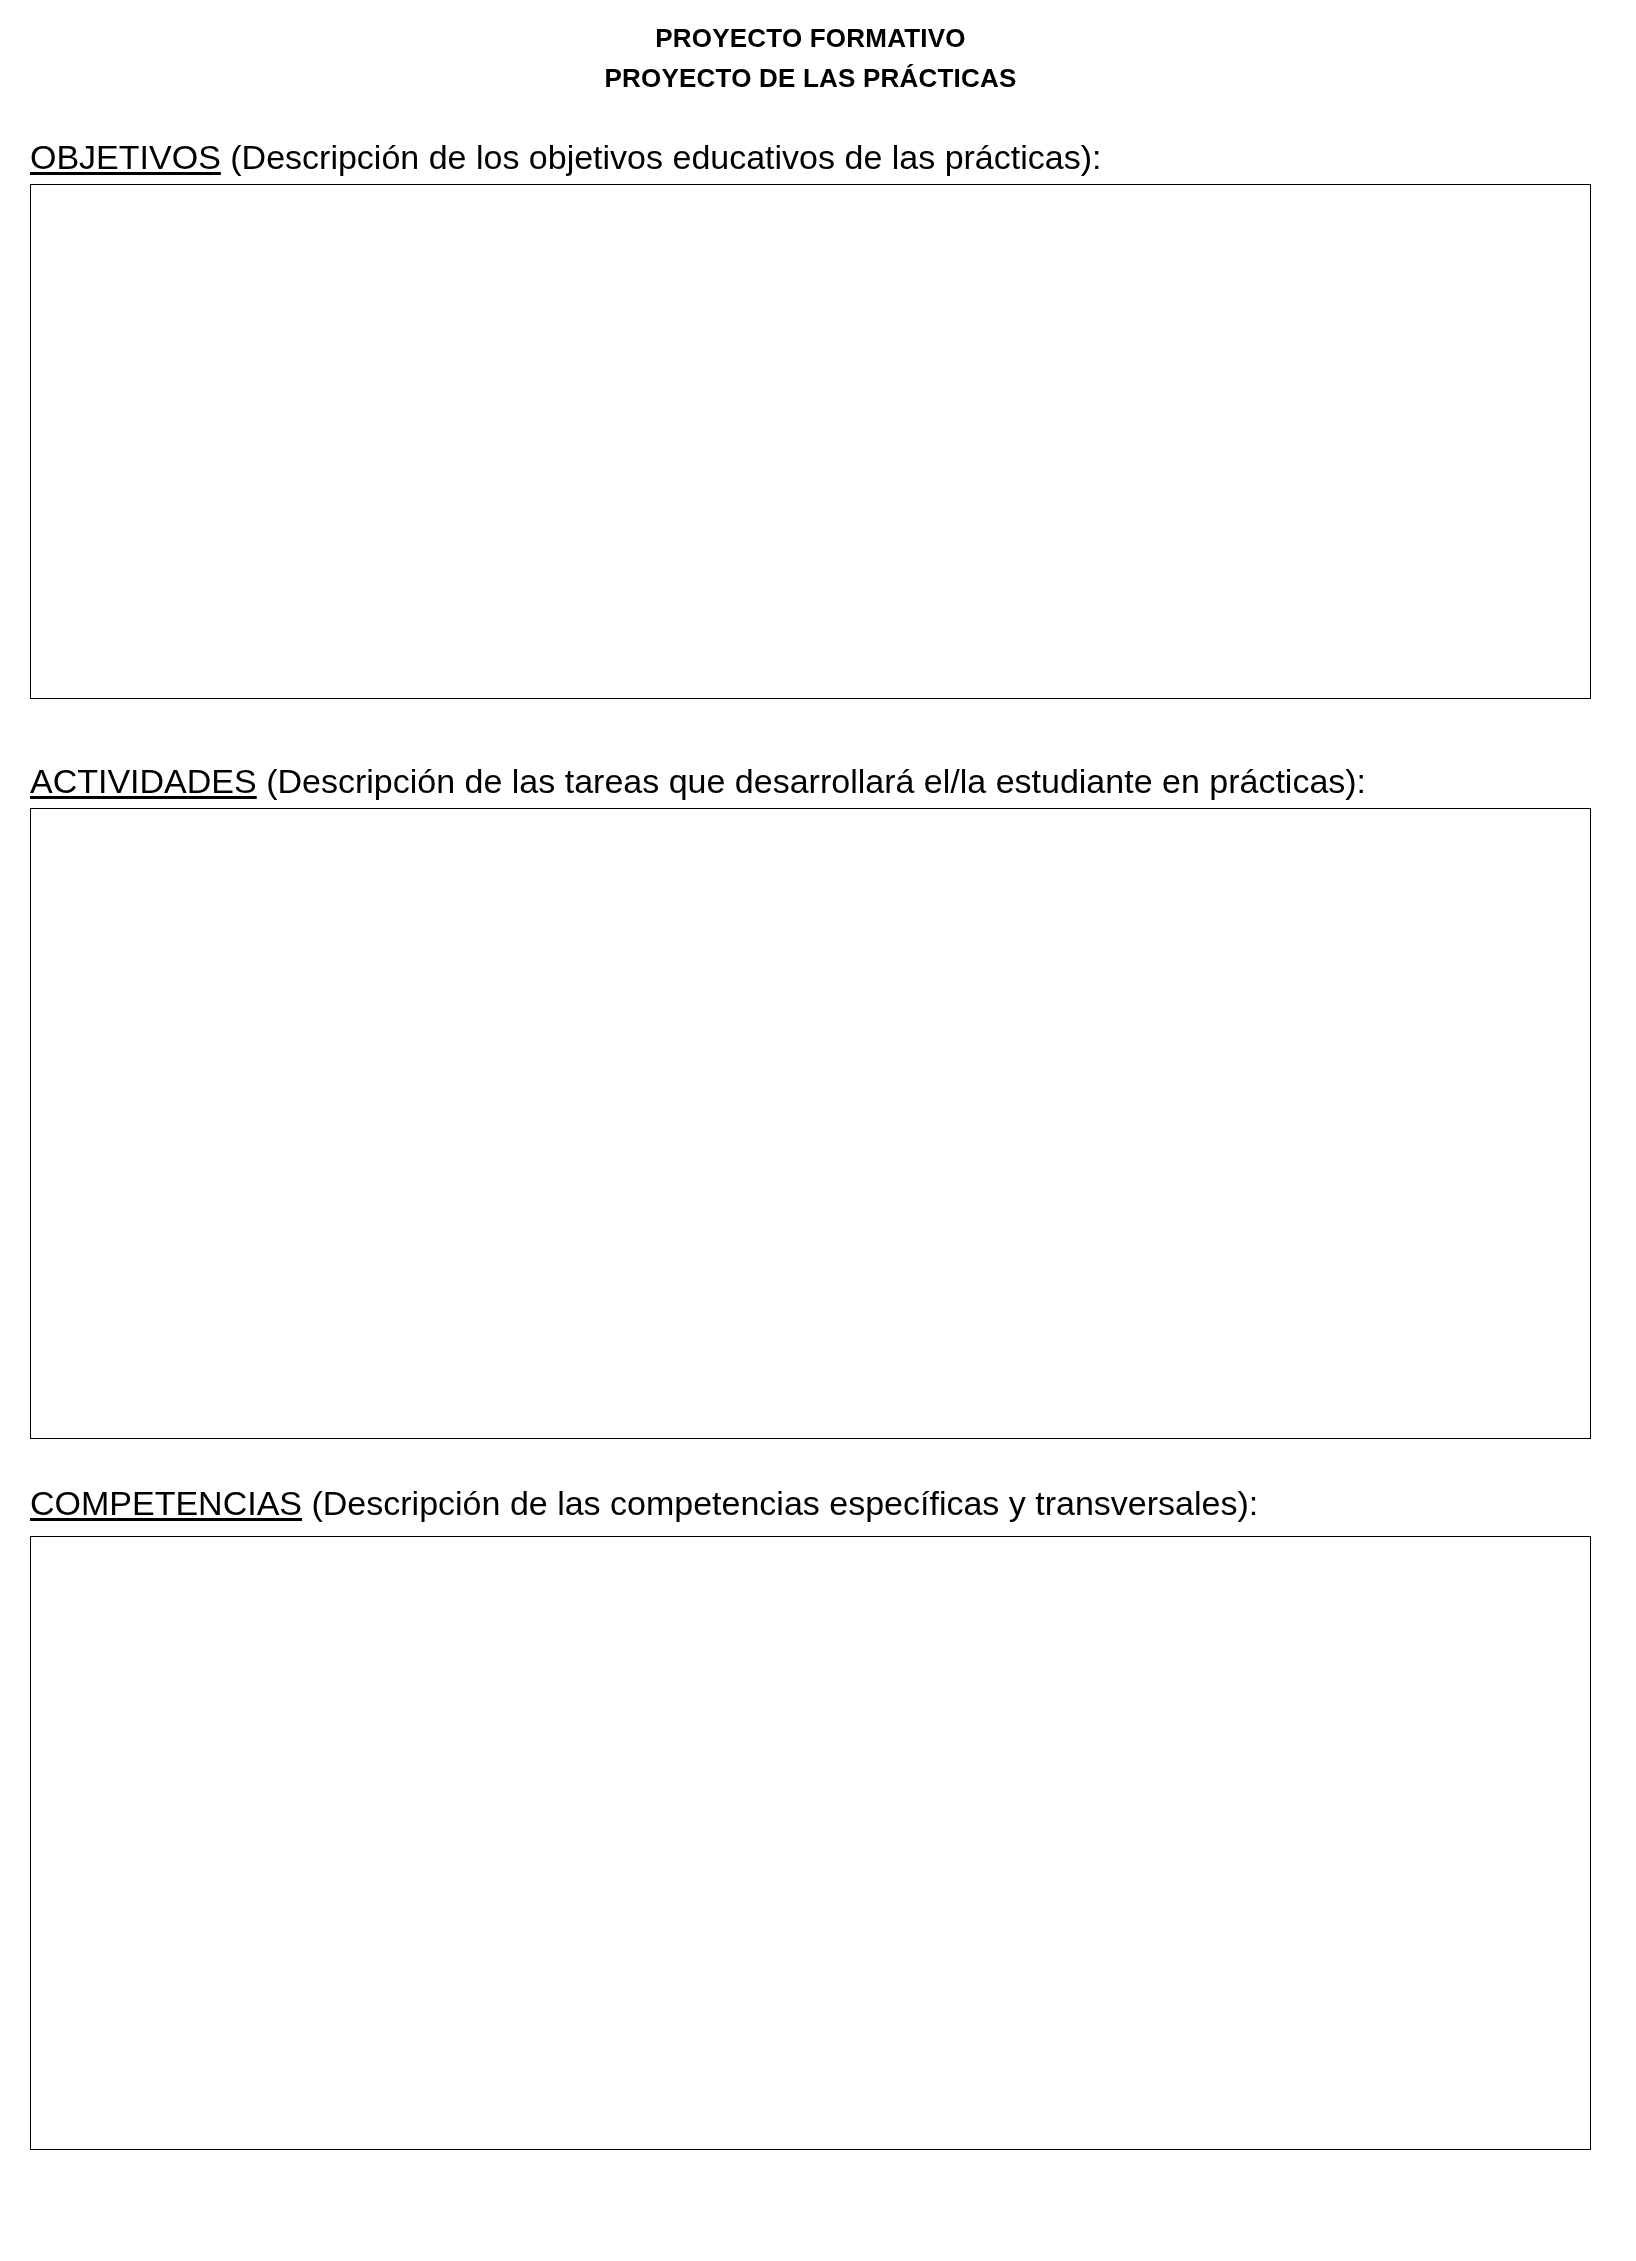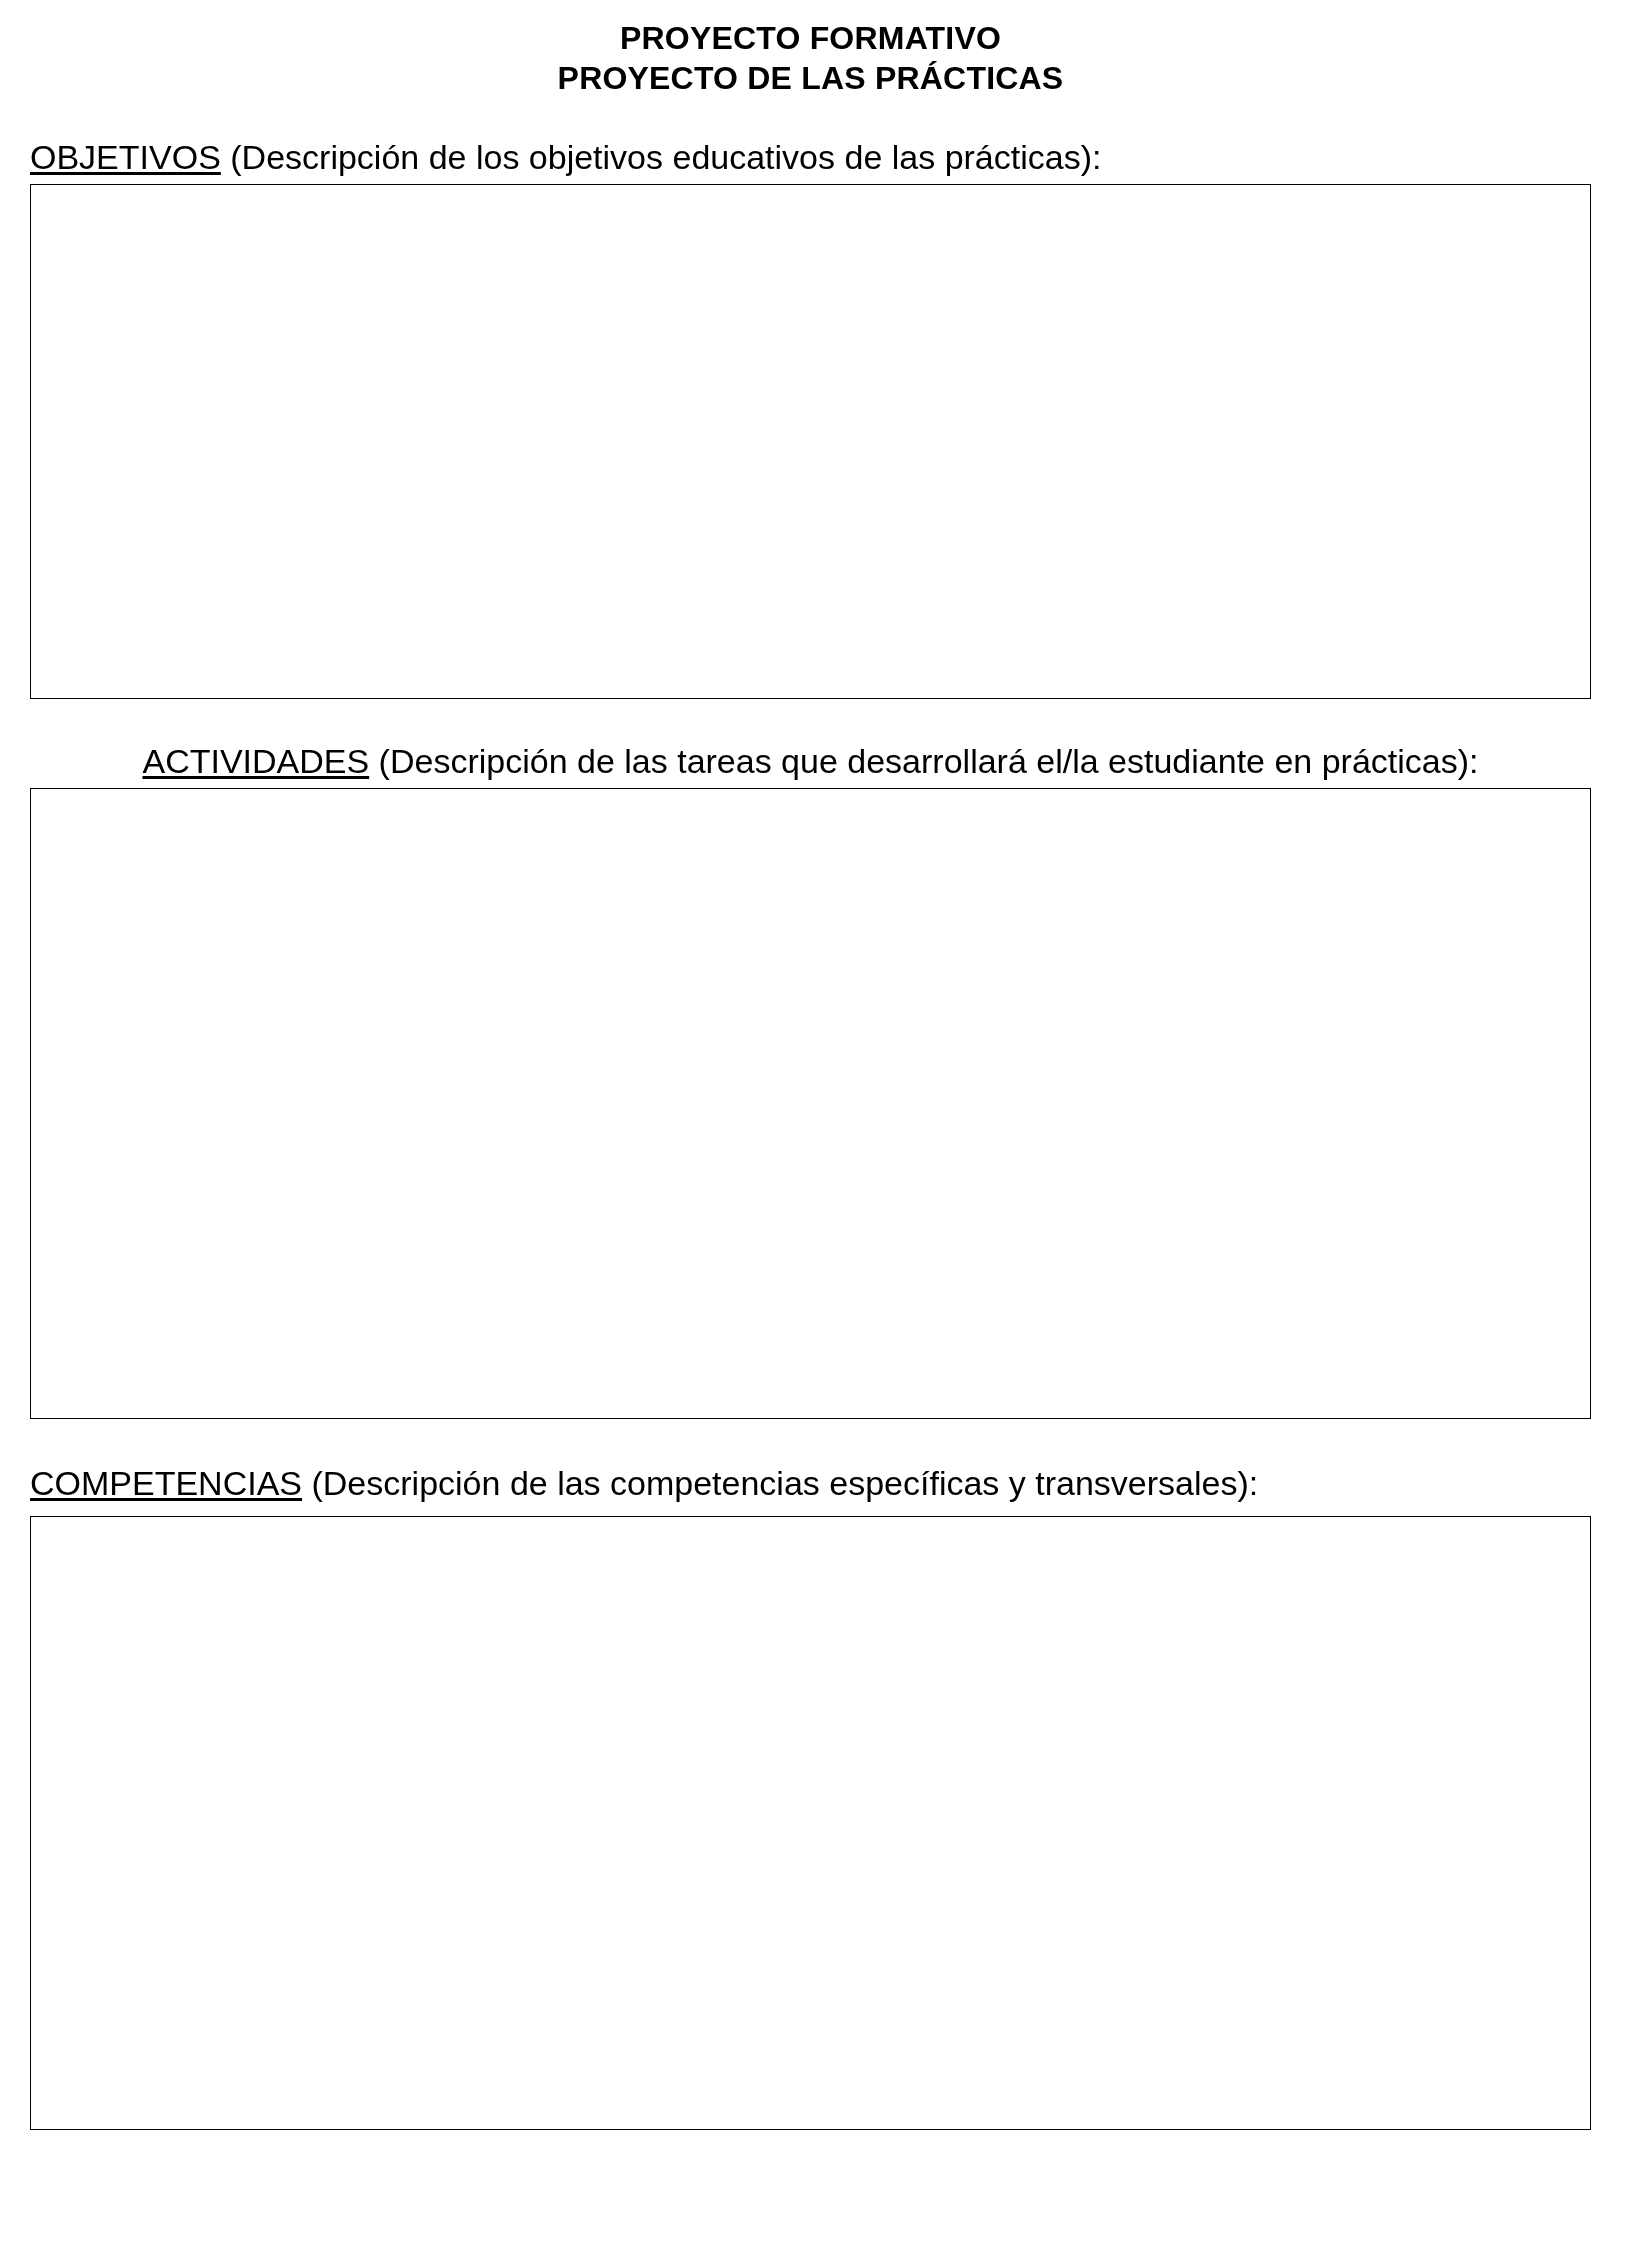--- a/index.html
+++ b/index.html
@@ -17,21 +17,21 @@
   .page {
     position: relative;
     width: 1637px;
     height: 2261px;
     box-sizing: border-box;
     padding: 18px 46px 0 30px;
   }
   .doc-title {
     text-align: center;
     font-weight: bold;
-    font-size: 32px;
+    font-size: 26px;
     line-height: 40px;
     letter-spacing: 0.2px;
   }
   .doc-title .line {
     display: block;
   }
   .section {
     margin-top: 0;
   }
   .section-label {
@@ -47,21 +47,21 @@
     border: 1.7px solid #000000;
     box-sizing: border-box;
     background: #ffffff;
     width: 100%;
   }
   
   .sec-objetivos { margin-top: 43px; }
   .sec-objetivos .section-label { margin-bottom: 10px; }
   .sec-objetivos .answer-box { height: 515px; }
 
-  .sec-actividades { margin-top: 46px; text-align: center; }
+  .sec-actividades { margin-top: 66px; }
   .sec-actividades .section-label { margin-bottom: 10px; }
   .sec-actividades .answer-box { height: 631px; }
 
   .sec-competencias { margin-top: 48px; }
   .sec-competencias .section-label { margin-bottom: 16px; }
   .sec-competencias .answer-box { height: 614px; }
 </style>
 </head>
 <body>
 

